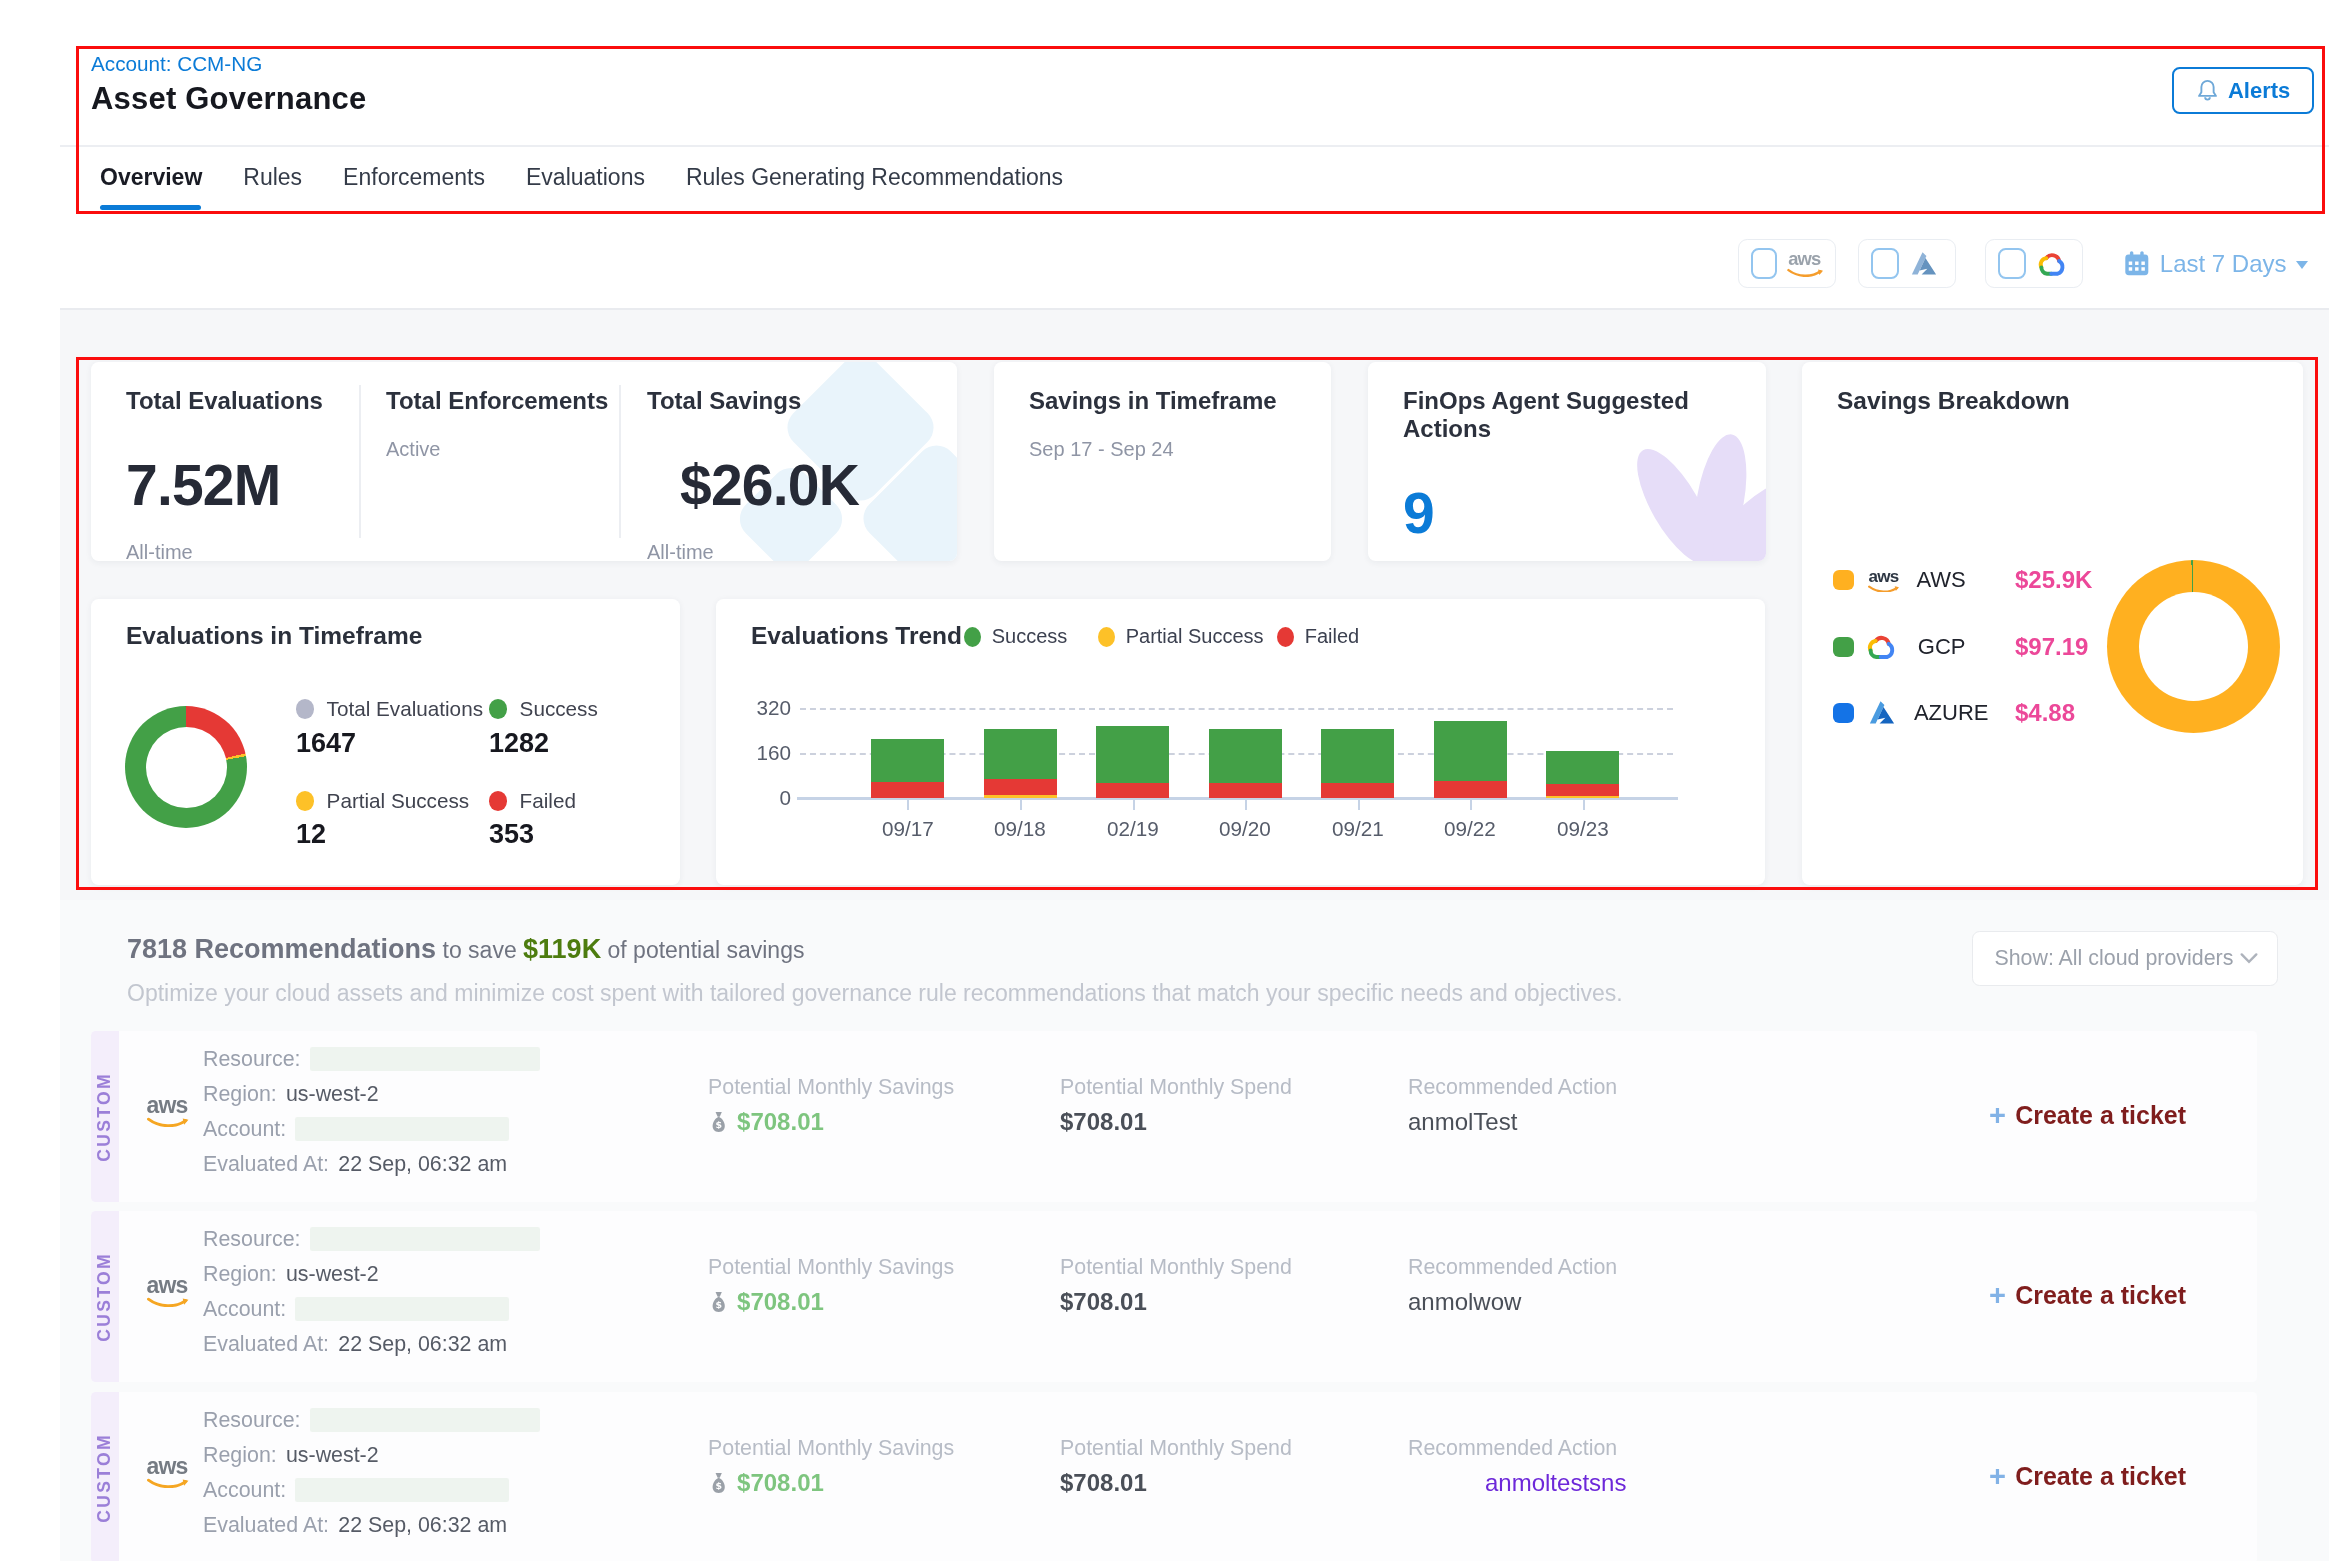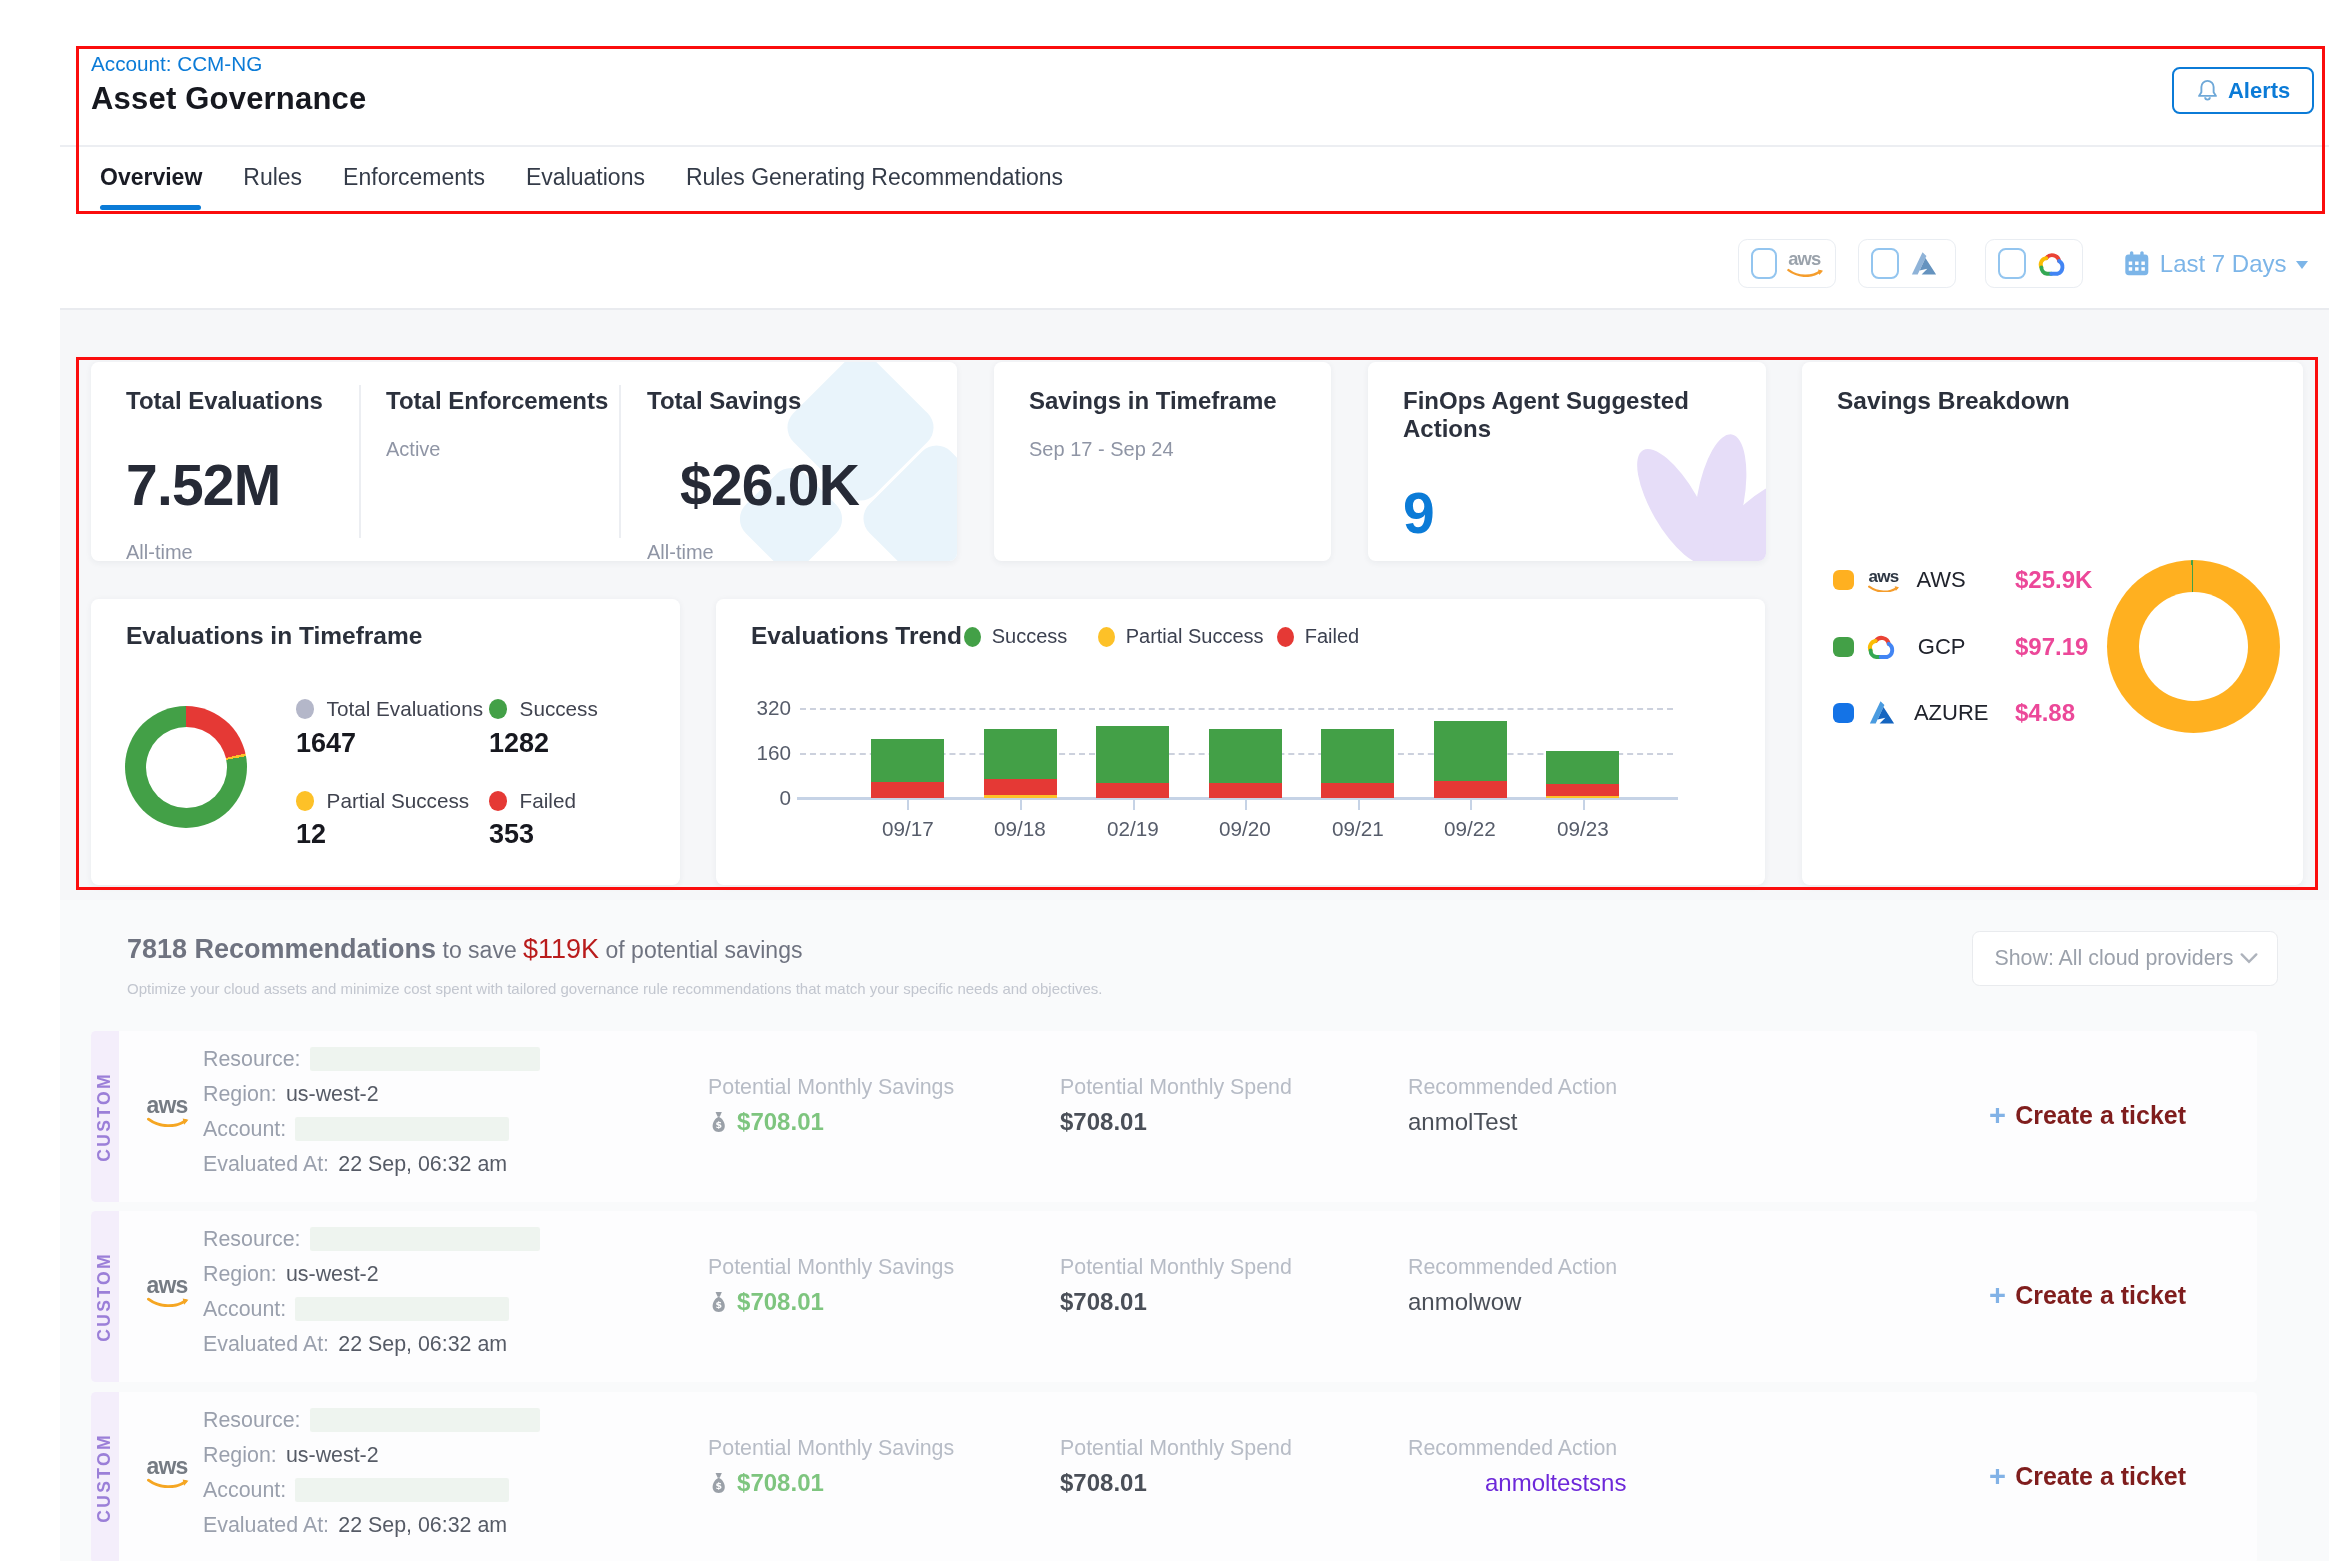--- a/index.html
+++ b/index.html
@@ -62,22 +62,22 @@
   .gridline{position:absolute;left:-7.7px;right:0;border-top:2.3px dashed #ccd1dd;}
   .baseline{position:absolute;left:-10.7px;right:-4.6px;bottom:-1.5px;height:2.3px;background:#c6d3e6;}
   .ytick{position:absolute;left:-86px;width:69px;text-align:right;font-size:20.7px;color:#565c6a;}
   .bar{position:absolute;bottom:0;display:flex;flex-direction:column;justify-content:flex-end;}
   .xtick{position:absolute;width:1.5px;height:10px;background:#c6d3e6;bottom:-11.5px;}
   .xlabel{position:absolute;width:92px;text-align:center;font-size:20.7px;color:#565c6a;bottom:-43px;}
   
   .rec-wrap{left:60px;top:900px;width:2269px;height:661px;background:#f9fafb;}
   .rec-head{position:absolute;left:67px;top:34px;font-size:23px;color:#6f7380;}
   .rec-head .big{font-size:27px;font-weight:bold;color:#6f7380;}
-  .rec-head .green{font-size:27px;font-weight:normal;color:#b91c1c;}
-  .rec-sub{position:absolute;left:67px;top:80px;font-size:15px;color:#c2c6cf;}
+  .rec-head .green{font-size:27px;font-weight:bold;color:#4d7c0f;}
+  .rec-sub{position:absolute;left:67px;top:80px;font-size:23px;color:#c2c6cf;}
   .show-dd{position:absolute;left:1912px;top:31px;width:306px;height:55px;background:#fff;border:1.5px solid #e9ebee;border-radius:7.7px;
     display:flex;align-items:center;justify-content:space-between;padding:0 18.4px 0 21.4px;box-sizing:border-box;cursor:pointer;}
   .show-dd span{font-size:21.4px;color:#9ba1ab;}
   .rec-row{position:absolute;left:31px;width:2166px;height:171px;background:#fdfdfe;border-radius:4.6px;}
   .vtag{position:absolute;left:0;top:0;bottom:0;width:27.6px;background:#f4eefb;border-radius:4.6px 0 0 4.6px;
     display:flex;align-items:center;justify-content:center;}
   .vtag span{writing-mode:vertical-rl;transform:rotate(180deg);font-size:17.6px;font-weight:bold;color:#9b7fd8;letter-spacing:2.3px;}
   .row-aws{position:absolute;left:54px;top:63px;}
   .info{position:absolute;left:112px;top:10.7px;font-size:21.4px;}
   .info .line{height:35px;display:flex;align-items:center;gap:9.2px;}

